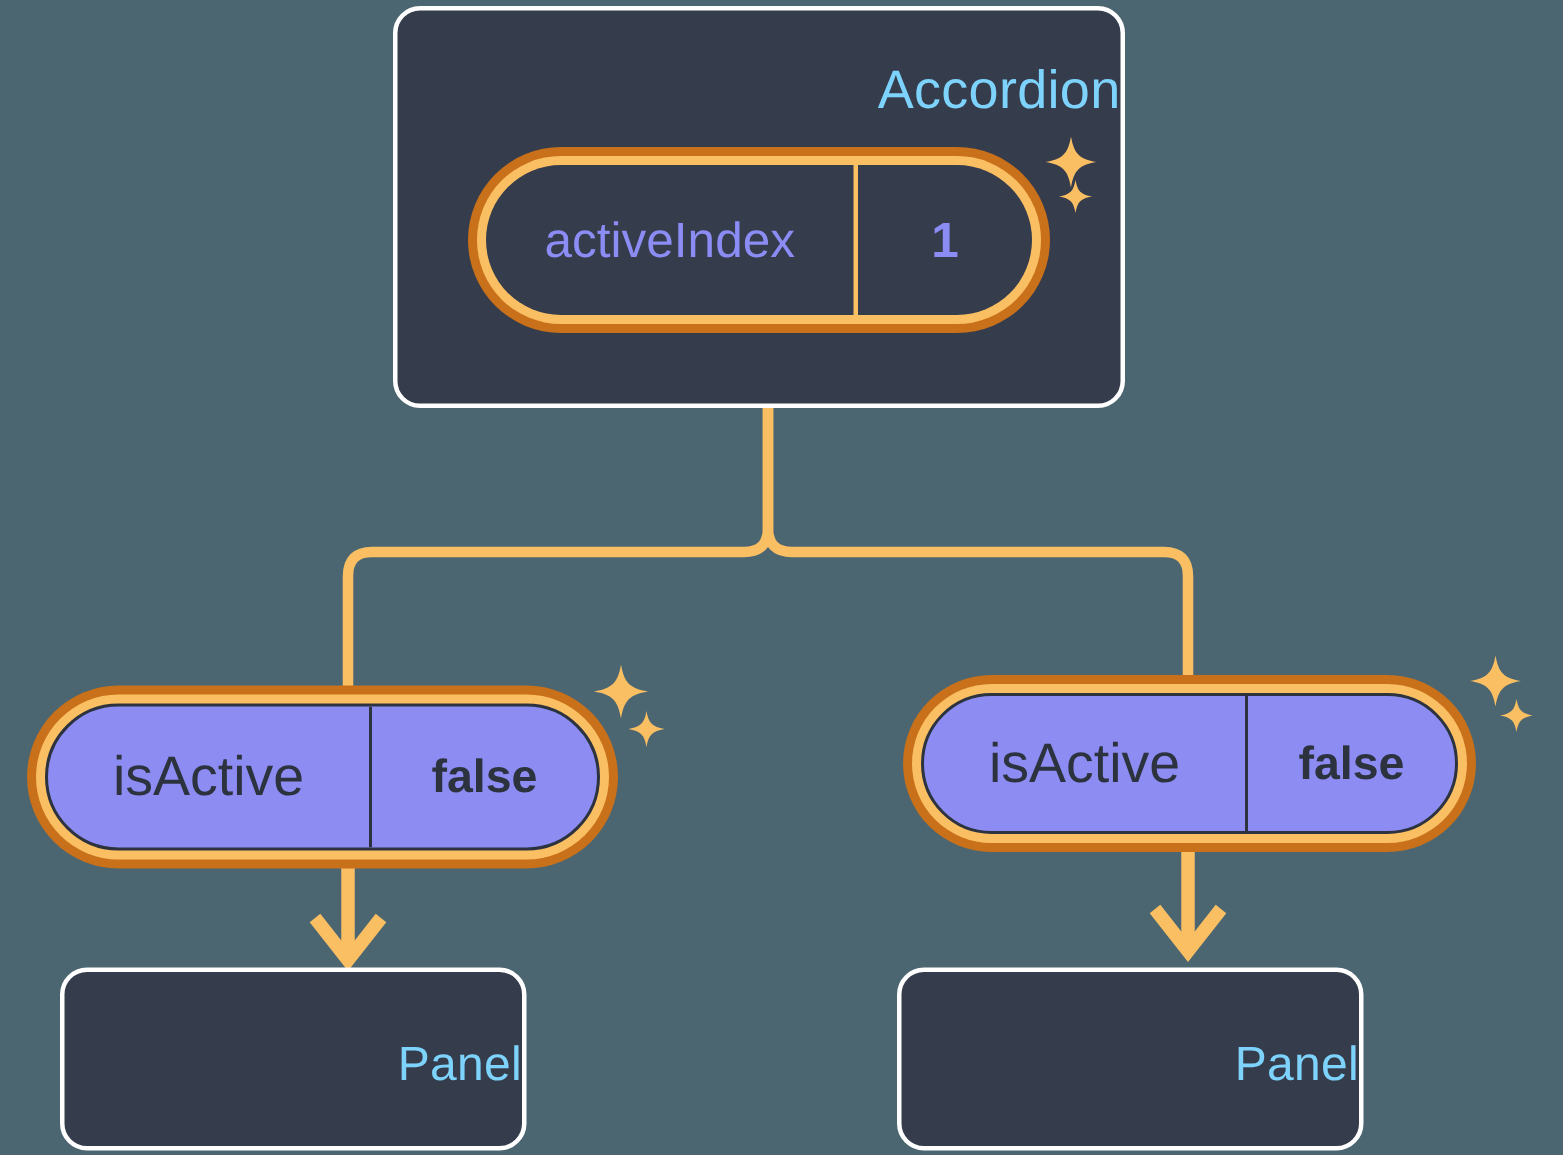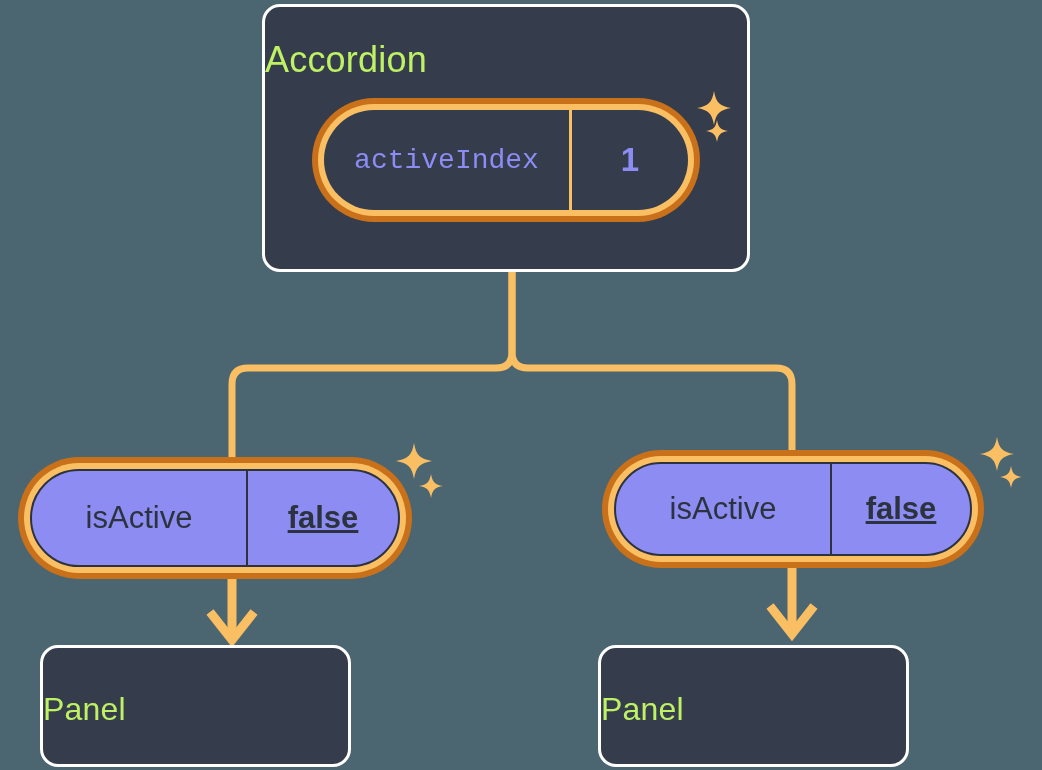--- a/index.html
+++ b/index.html
@@ -29,22 +29,22 @@
 
   
   .card {
     position: absolute;
     background: #353c4b;
     border: 3px solid #ffffff;
     border-radius: 18px;
     box-sizing: border-box;
   }
   .card-title {
-    color: #bef264;
-    text-align: left;
+    color: #7dd3fc;
+    text-align: right;
     font-weight: 400;
     letter-spacing: 0.2px;
   }
 
   #accordion-card {
     left: 262px;
     top: 4px;
     width: 488px;
     height: 268px;
   }
@@ -117,48 +117,46 @@
     width: 388px;
     height: 124px;
   }
   #accordion-pill .pill-inner {
     background: #353c4b;
     height: 100%;
   }
   #accordion-pill .pill-key {
     flex: 0 0 248px;
     color: #8c8cf5;
-    font-size: 28px;
+    font-size: 33px;
     border-right: 3px solid #fbbf63;
-    font-family: Liberation Mono, monospace;
   }
   #accordion-pill .pill-val {
     flex: 1 1 auto;
     color: #8c8cf5;
     font-size: 33px;
     font-weight: bold;
   }
 
   
   .pill-purple .pill-inner {
     background: #8c8cf2;
     border: 2px solid #2c333f;
     height: 100%;
   }
   .pill-purple .pill-key {
     color: #2c333f;
-    font-size: 31px;
+    font-size: 37px;
     border-right: 2px solid #2c333f;
   }
   .pill-purple .pill-val {
     color: #2c333f;
     font-size: 31px;
     font-weight: bold;
     flex: 1 1 auto;
-    text-decoration: underline;
   }
 
   #pill-left {
     left: 18px;
     top: 457px;
     width: 394px;
     height: 122px;
   }
   #pill-left .pill-key { flex: 0 0 216px; }
 

